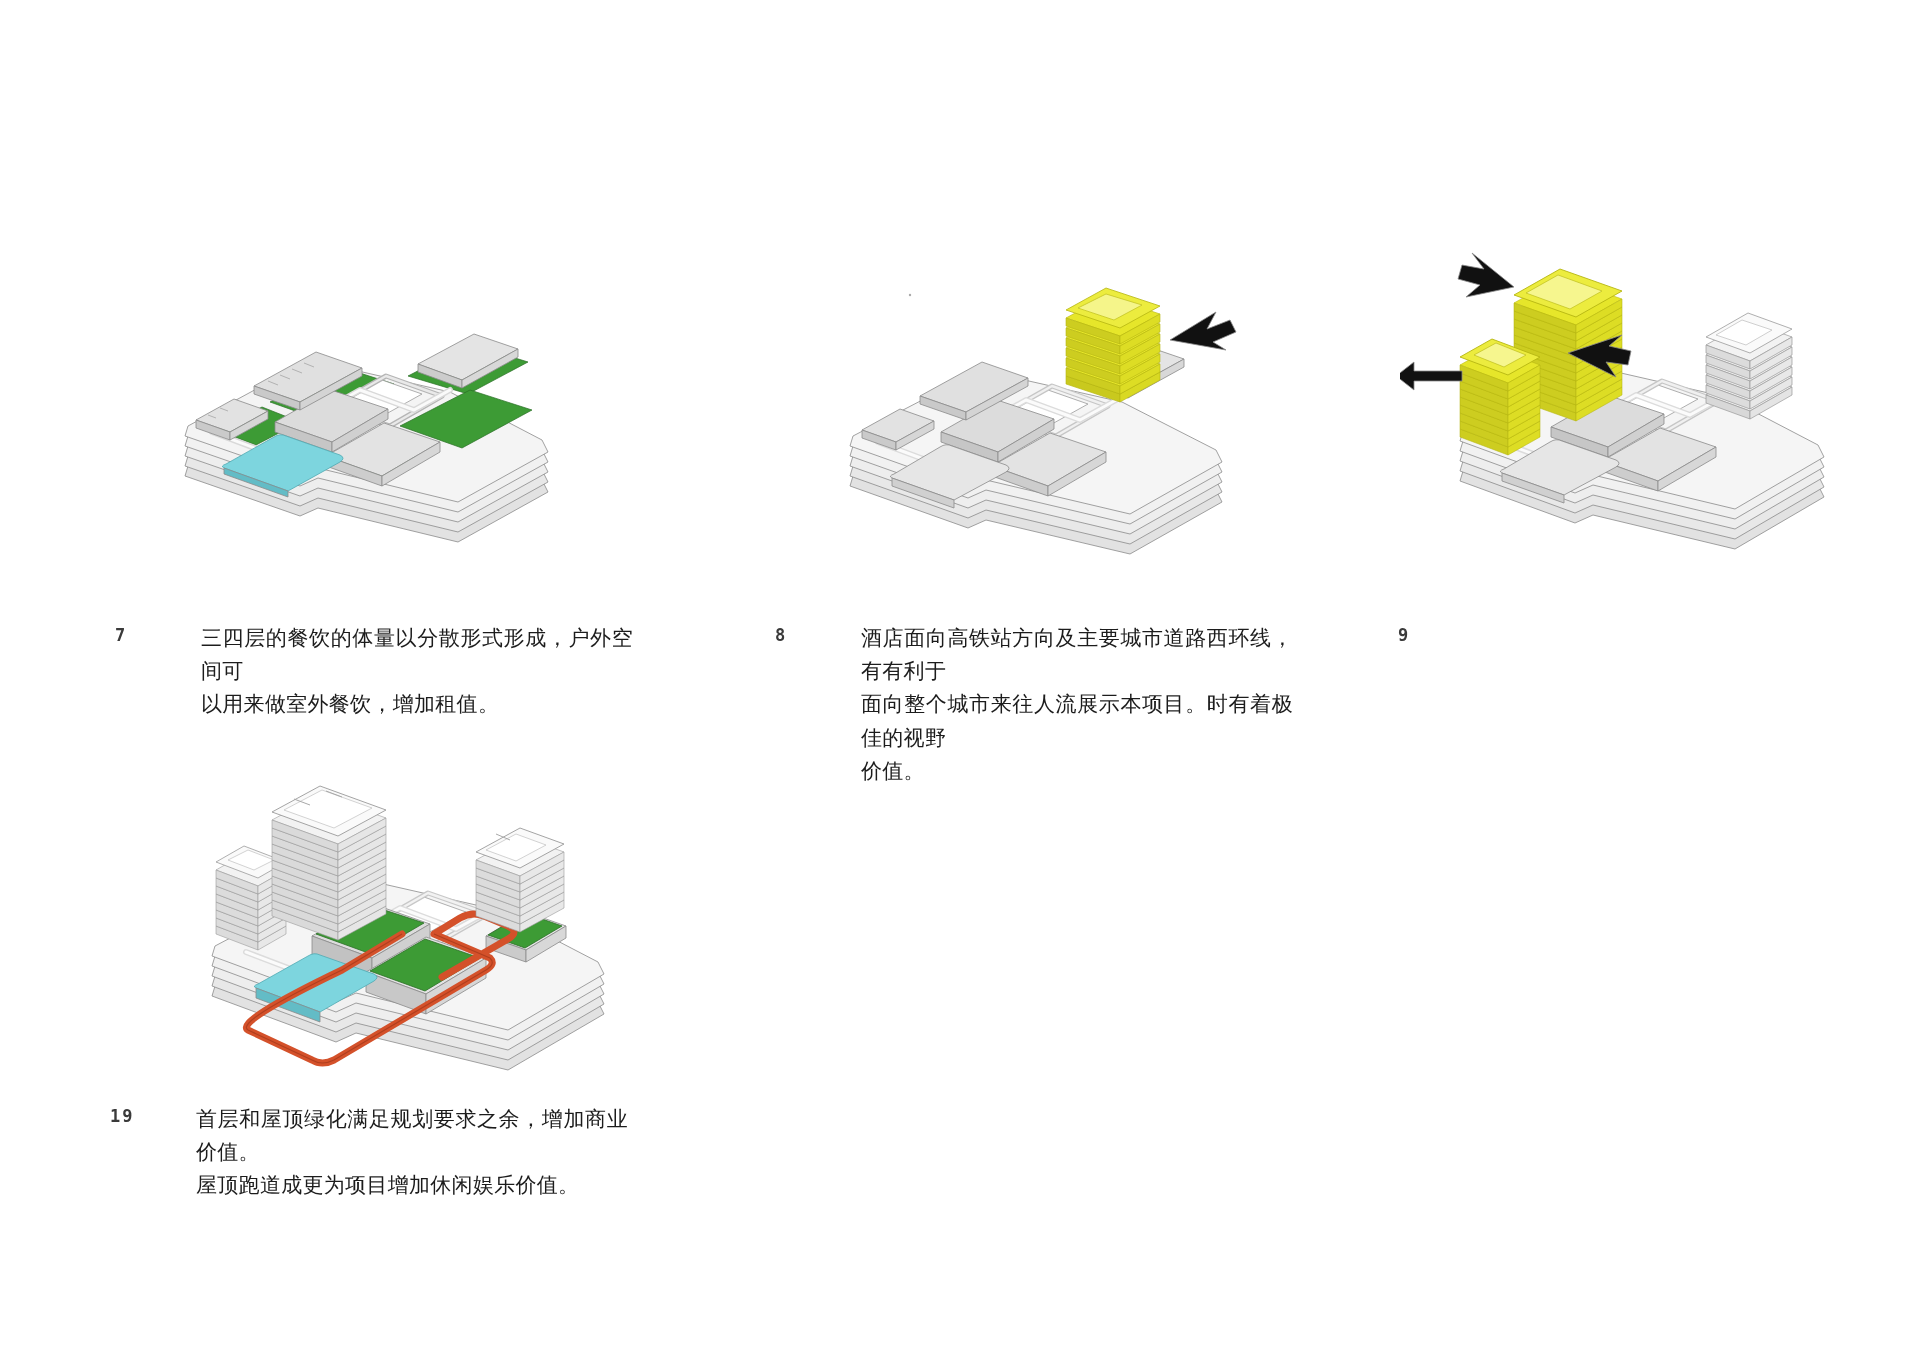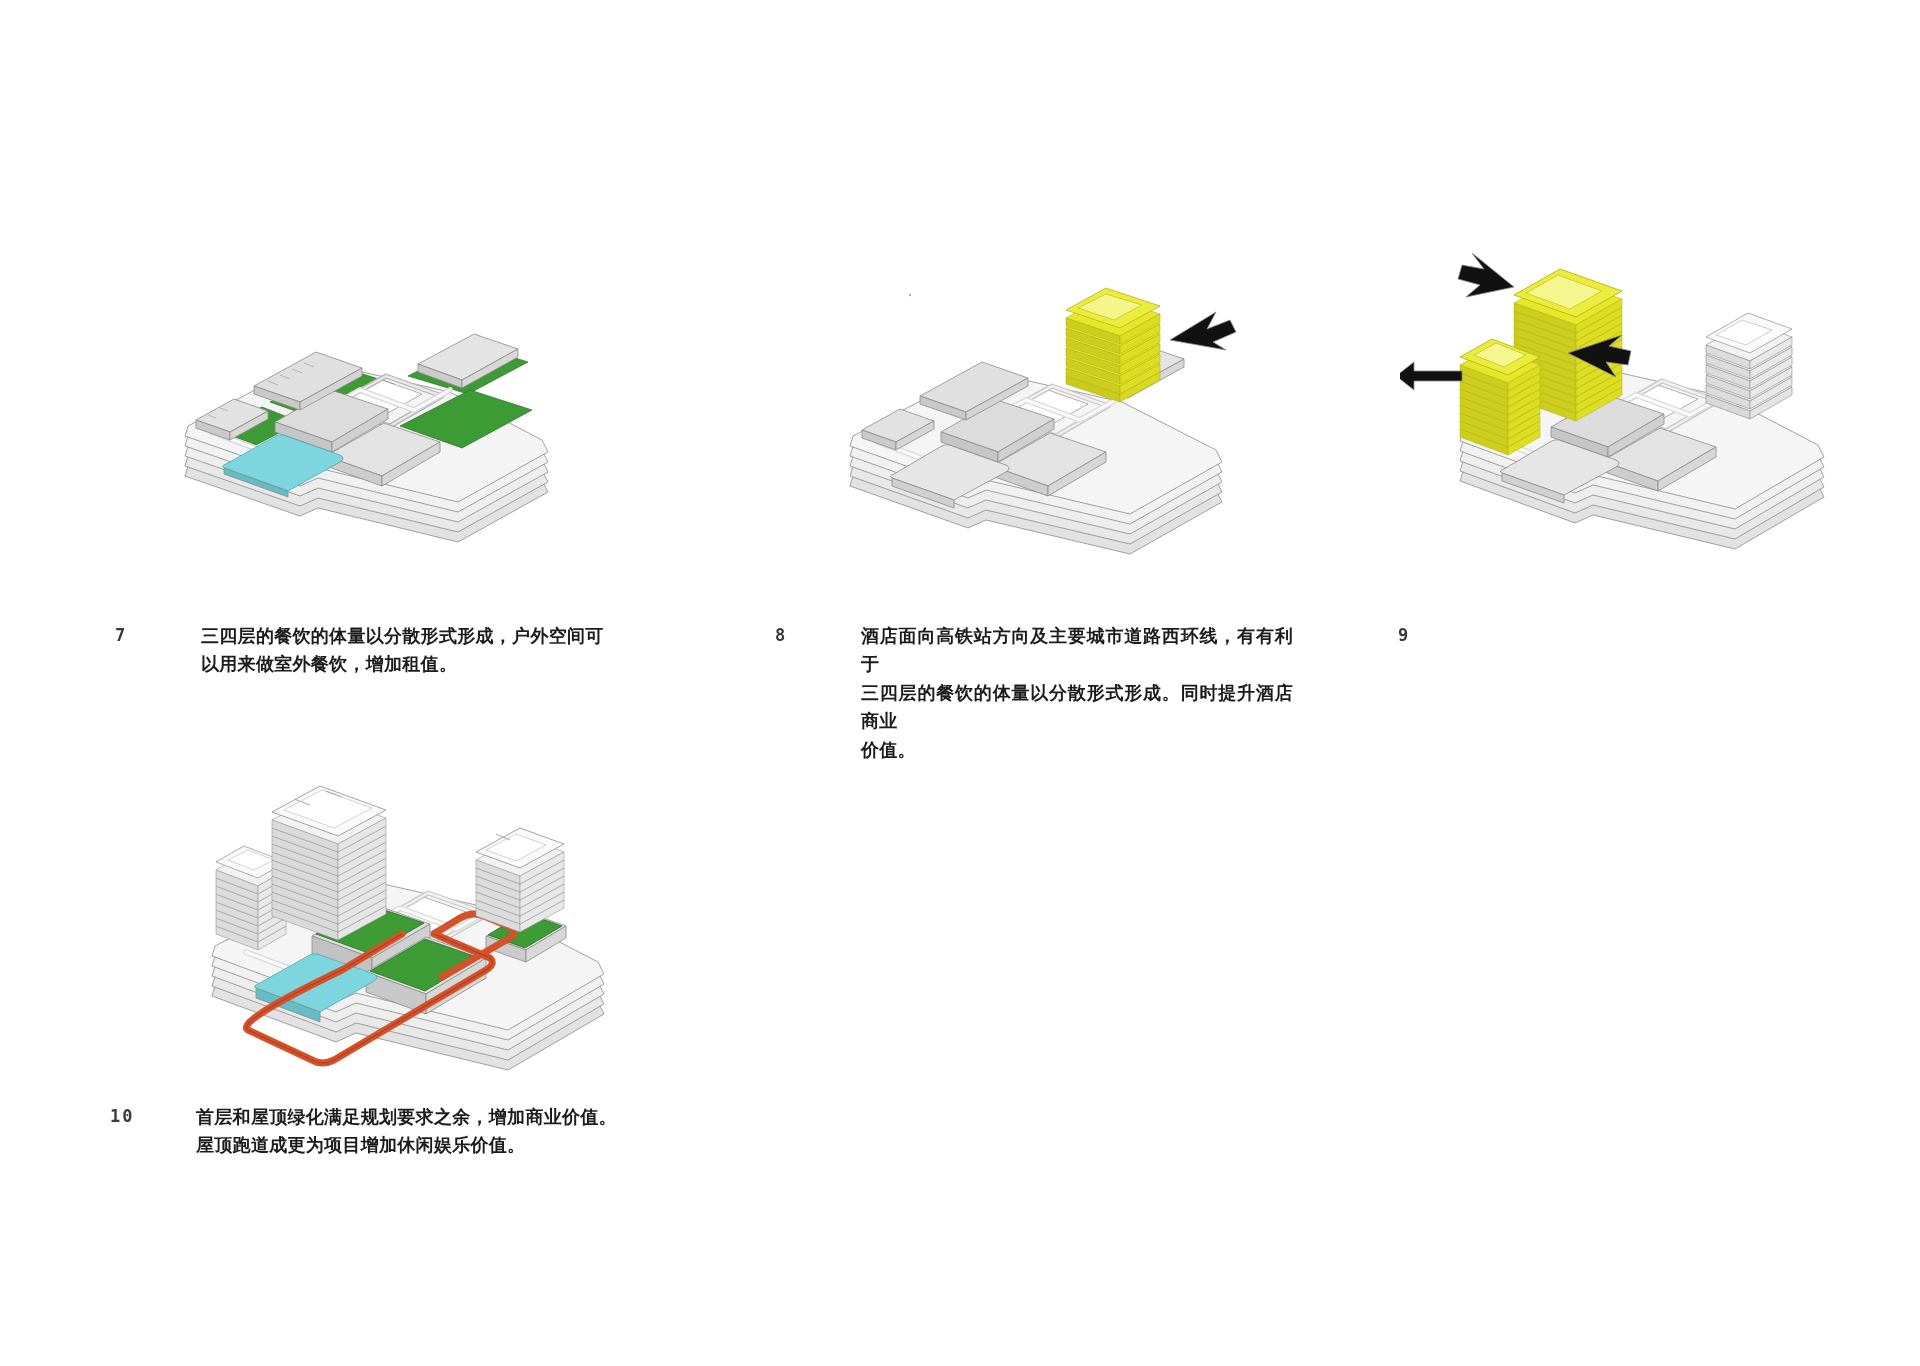--- a/index.html
+++ b/index.html
@@ -18,25 +18,24 @@
   
   .caption{position:absolute;display:flex;align-items:flex-start;}
   .cap-num{
     font-family:"DejaVu Sans Mono","Liberation Mono",monospace;
     font-size:17px;font-weight:700;color:#3a3a3a;
     letter-spacing:2px;line-height:1.55;
     width:86px;flex:none;
   }
   .cap-txt{
     font-family:"DejaVu Serif","Liberation Serif",serif;
-    font-size:18px;color:#1c1c1c;line-height:1.58;
+    font-size:21px;color:#1c1c1c;line-height:1.58;
     letter-spacing:.3px;
     width:432px;text-align:justify;
     white-space:pre-line;
-    font-weight:bold;
   }
 </style>
 </head>
 <body>
 
 <div class="board">
 
 <div class="panel" style="left:150px;top:280px;width:480px;height:290px;">
   <div class="figure">
   <svg width="480" height="290" viewBox="0 0 480 290">
@@ -207,21 +206,21 @@
 
       <circle cx="80" cy="45" r="1.2" fill="#aaaaaa" stroke="none"></circle>
     </g>
   </svg>
   </div>
 </div>
 
 <div class="caption" style="left:775px;top:622px;width:540px;">
   <div class="cap-num">8</div>
   <div class="cap-txt">酒店面向高铁站方向及主要城市道路西环线，有有利于
-三四层的餐饮的体量以分散形式形成。同时提升酒店商业
+面向整个城市来往人流展示本项目。时有着极佳的视野
 价值。</div>
 </div>
 
 <div class="panel" style="left:1400px;top:225px;width:480px;height:340px;">
   <div class="figure">
   <svg width="480" height="340" viewBox="0 0 480 340">
     <g stroke="#8a8a8a" stroke-width="0.8" stroke-linejoin="round">
 
       <g>
         <path d="M60 256 L175 298 L193 290 L335 324 L424 272 L418 260 L326 212 L186 180 L63 246 Z" fill="#e2e2e2"></path>
@@ -632,18 +631,18 @@
         <path d="M286 122 L330 138 L374 114 L330 98 Z" fill="#fafafa" stroke="#9a9a9a" stroke-width="0.9"></path>
         <path d="M296 120 L326 131 L356 115 L326 104 Z" fill="#ffffff" stroke="#b5b5b5" stroke-width="0.6"></path>
         <path d="M306 104 L320 110" stroke="#a8a8a8" stroke-width="1"></path>
       </g>
     </g>
   </svg>
   </div>
 </div>
 
 <div class="caption" style="left:110px;top:1103px;width:540px;">
-  <div class="cap-num">10</div>
+  <div class="cap-num">19</div>
   <div class="cap-txt">首层和屋顶绿化满足规划要求之余，增加商业价值。
 屋顶跑道成更为项目增加休闲娱乐价值。</div>
 </div>
 
 </div>
 
 </body></html>

